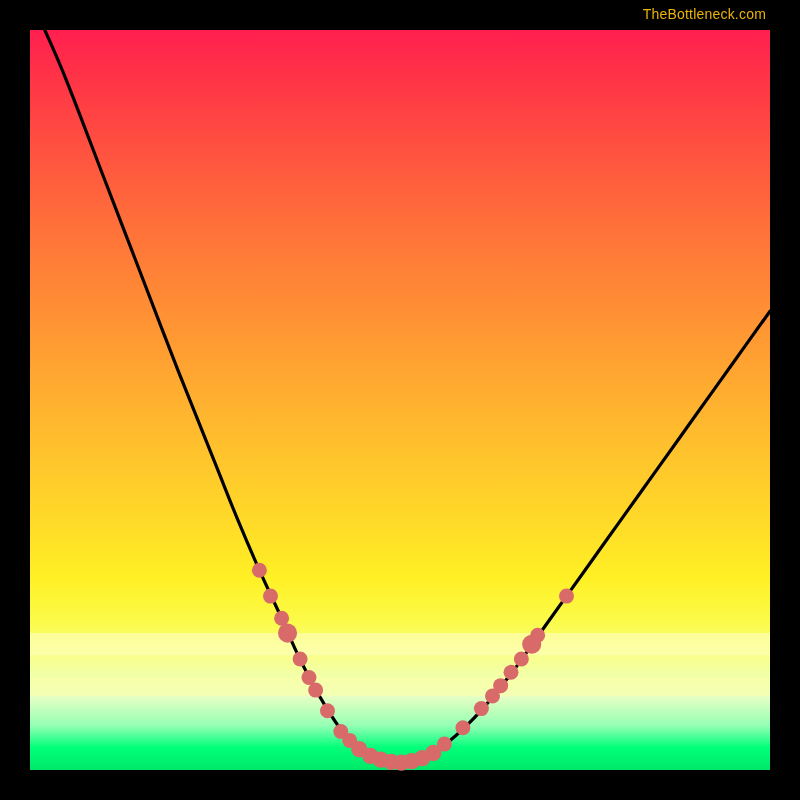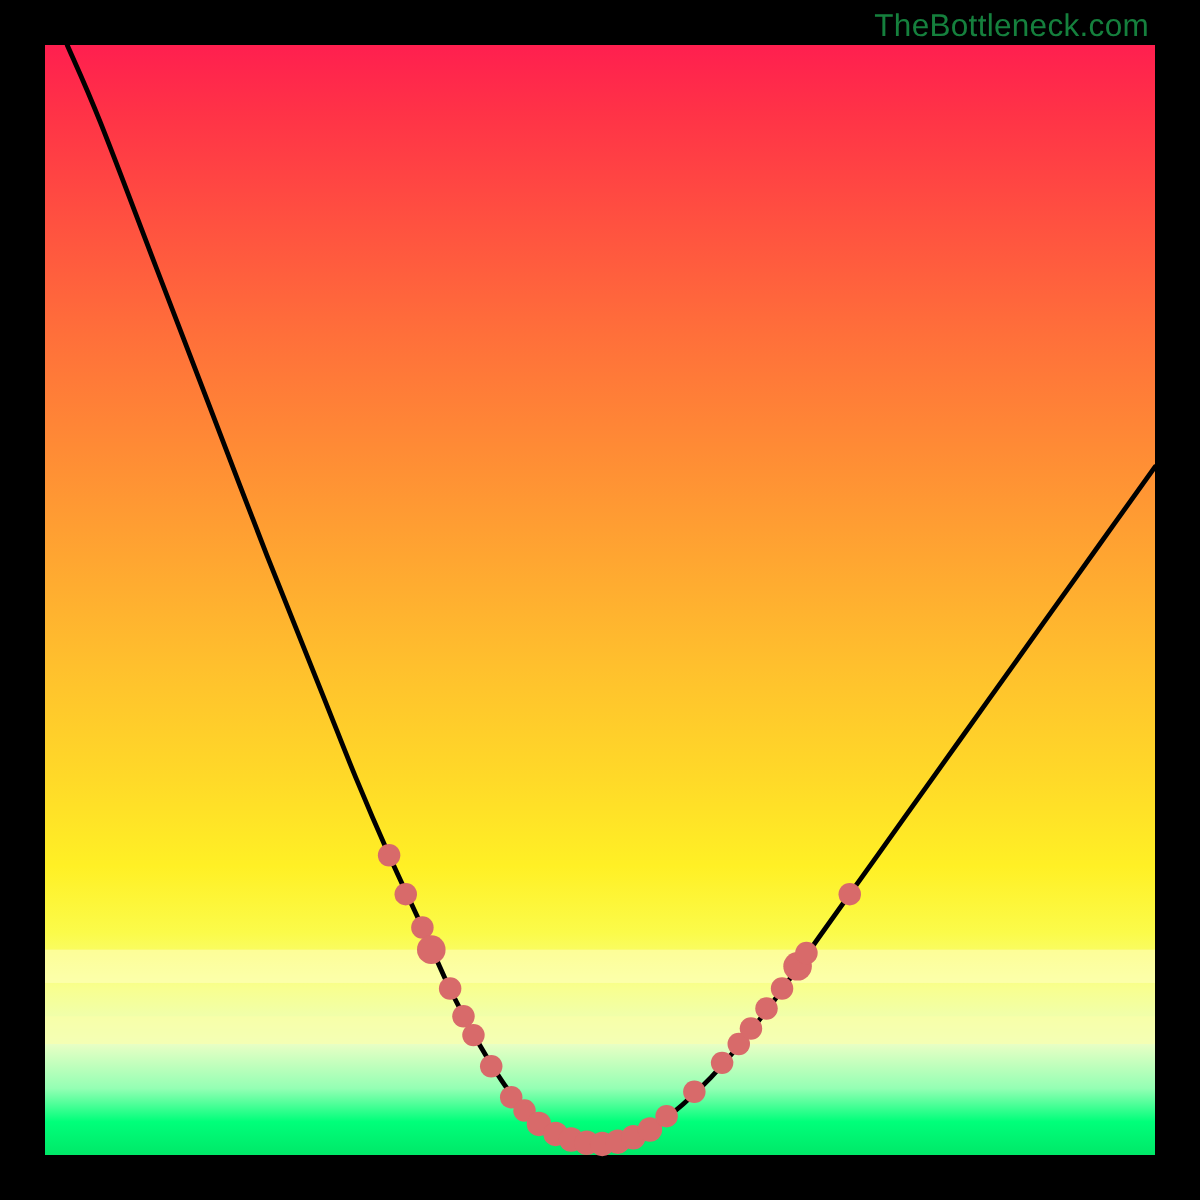--- a/index.html
+++ b/index.html
@@ -39,22 +39,22 @@
       #e8ffc4 90%,
       #94ffb4 94%,
       #00ff7a 97%,
       #00e868 100%
     );
   }
   .watermark {
     position: absolute;
     top: 6px;
     right: 34px;
-    color: #15803d;
-    font-size: 21px;
+    color: #eab308;
+    font-size: 14px;
     font-weight: 500;
     letter-spacing: 0.2px;
     user-select: none;
   }
   svg.curve-layer {
     position: absolute;
     left: 0;
     top: 0;
     width: 740px;
     height: 740px;

